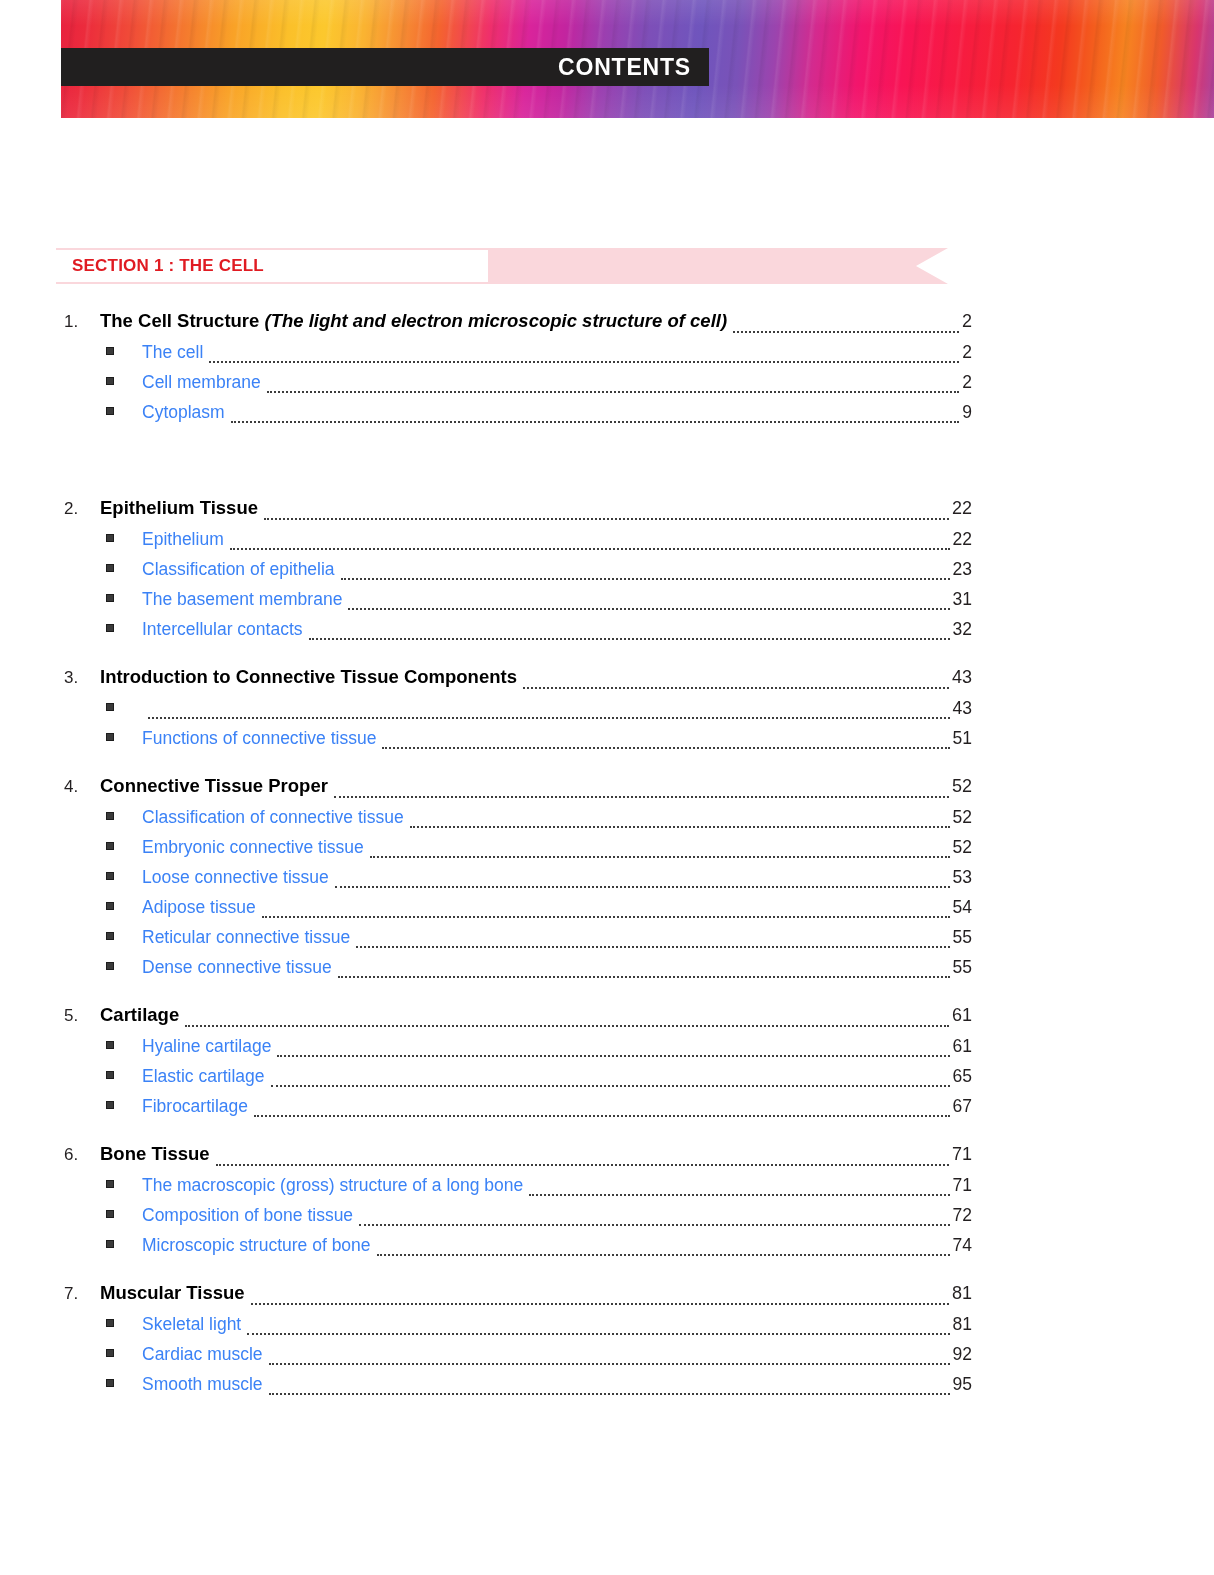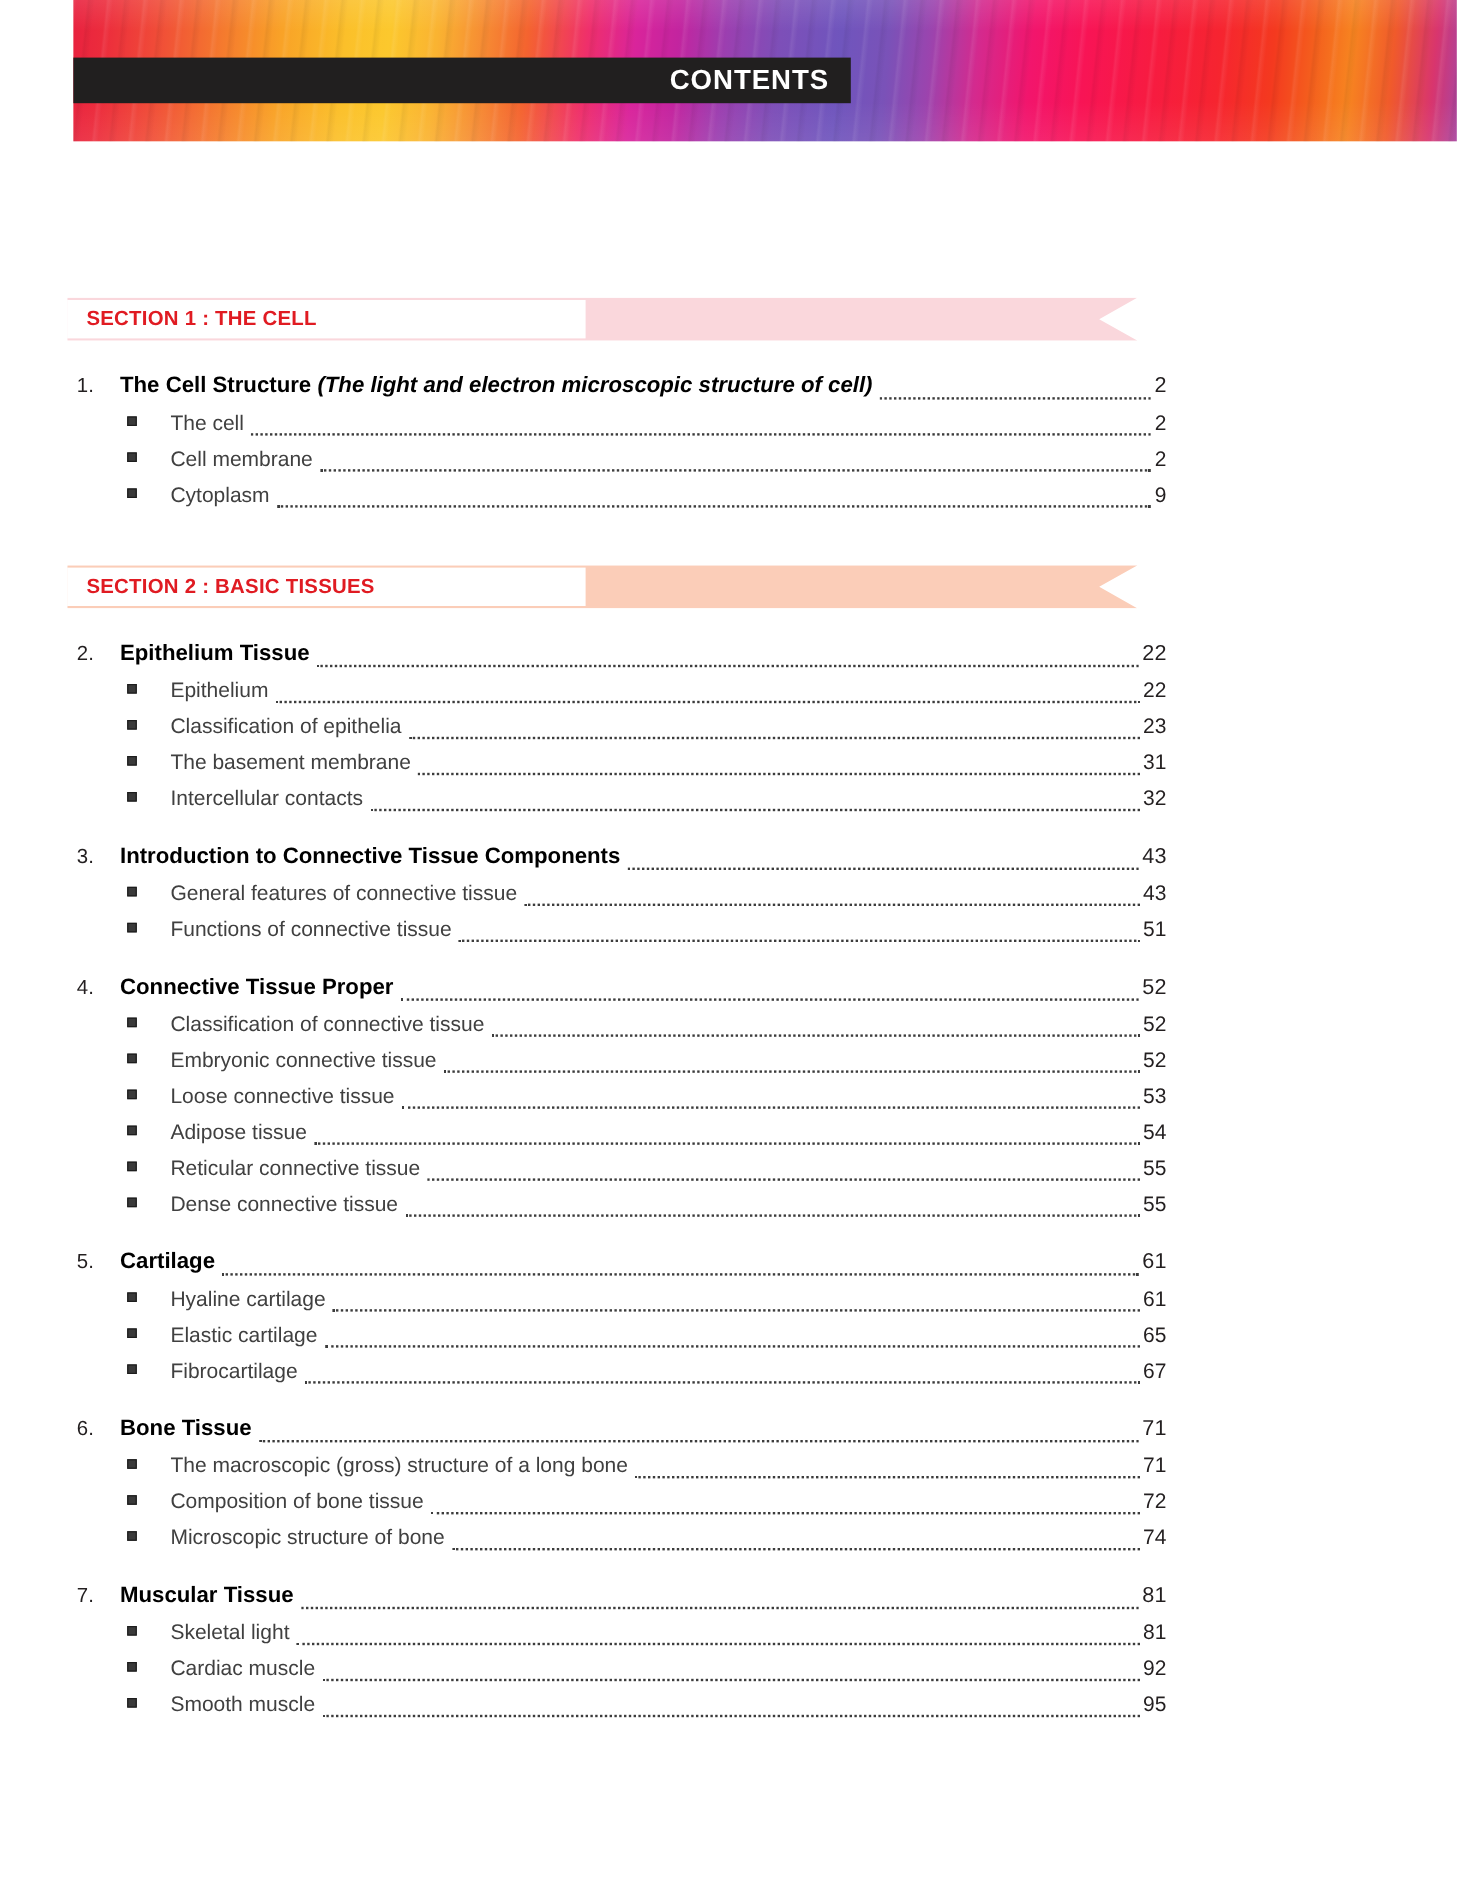--- a/index.html
+++ b/index.html
@@ -198,21 +198,21 @@
     height: 8px;
     flex: none;
     background: #3a3a3a;
     border: 1.5px solid #1d1d1d;
     box-sizing: border-box;
     margin-right: 28px;
     position: relative;
     top: -3px;
   }
   .sub-title {
-    color: #404040;
+    color: #3b82f6;
     white-space: nowrap;
   }
 
   .leader {
     flex: 1 1 auto;
     min-width: 6px;
     position: relative;
     overflow: hidden;
     height: 1em;
     margin: 0 3px 0 6px;
@@ -285,26 +285,20 @@
           <div class="sub-row">
             <span class="bullet"></span>
             <span class="sub-title">Cytoplasm</span>
             <span class="leader"></span>
             <span class="pagenum">9</span>
           </div>
         </div>
       </div>
       <div class="gap-before-section"></div>
       <div class="section-block">
-        <div class="section-banner">
-          <div class="banner-bg tone-peach"></div>
-          <div class="banner-label-box">
-            <span class="banner-label">SECTION 2 : BASIC TISSUES</span>
-          </div>
-        </div>
         <div class="after-banner-gap"></div>
         <div class="entry-group">
           <div class="chapter-row">
             <span class="chapter-num">2.</span>
             <span class="chapter-title"><span>Epithelium Tissue</span></span>
             <span class="leader"></span>
             <span class="pagenum">22</span>
           </div>
           <div class="sub-row">
             <span class="bullet"></span>
@@ -334,21 +328,20 @@
         <div class="gap-after-chapterblock"></div>
         <div class="entry-group">
           <div class="chapter-row">
             <span class="chapter-num">3.</span>
             <span class="chapter-title"><span>Introduction to Connective Tissue Components</span></span>
             <span class="leader"></span>
             <span class="pagenum">43</span>
           </div>
           <div class="sub-row">
             <span class="bullet"></span>
-            <span class="sub-title">General features of connective tissue</span>
             <span class="leader"></span>
             <span class="pagenum">43</span>
           </div>
           <div class="sub-row">
             <span class="bullet"></span>
             <span class="sub-title">Functions of connective tissue</span>
             <span class="leader"></span>
             <span class="pagenum">51</span>
           </div>
         </div>

